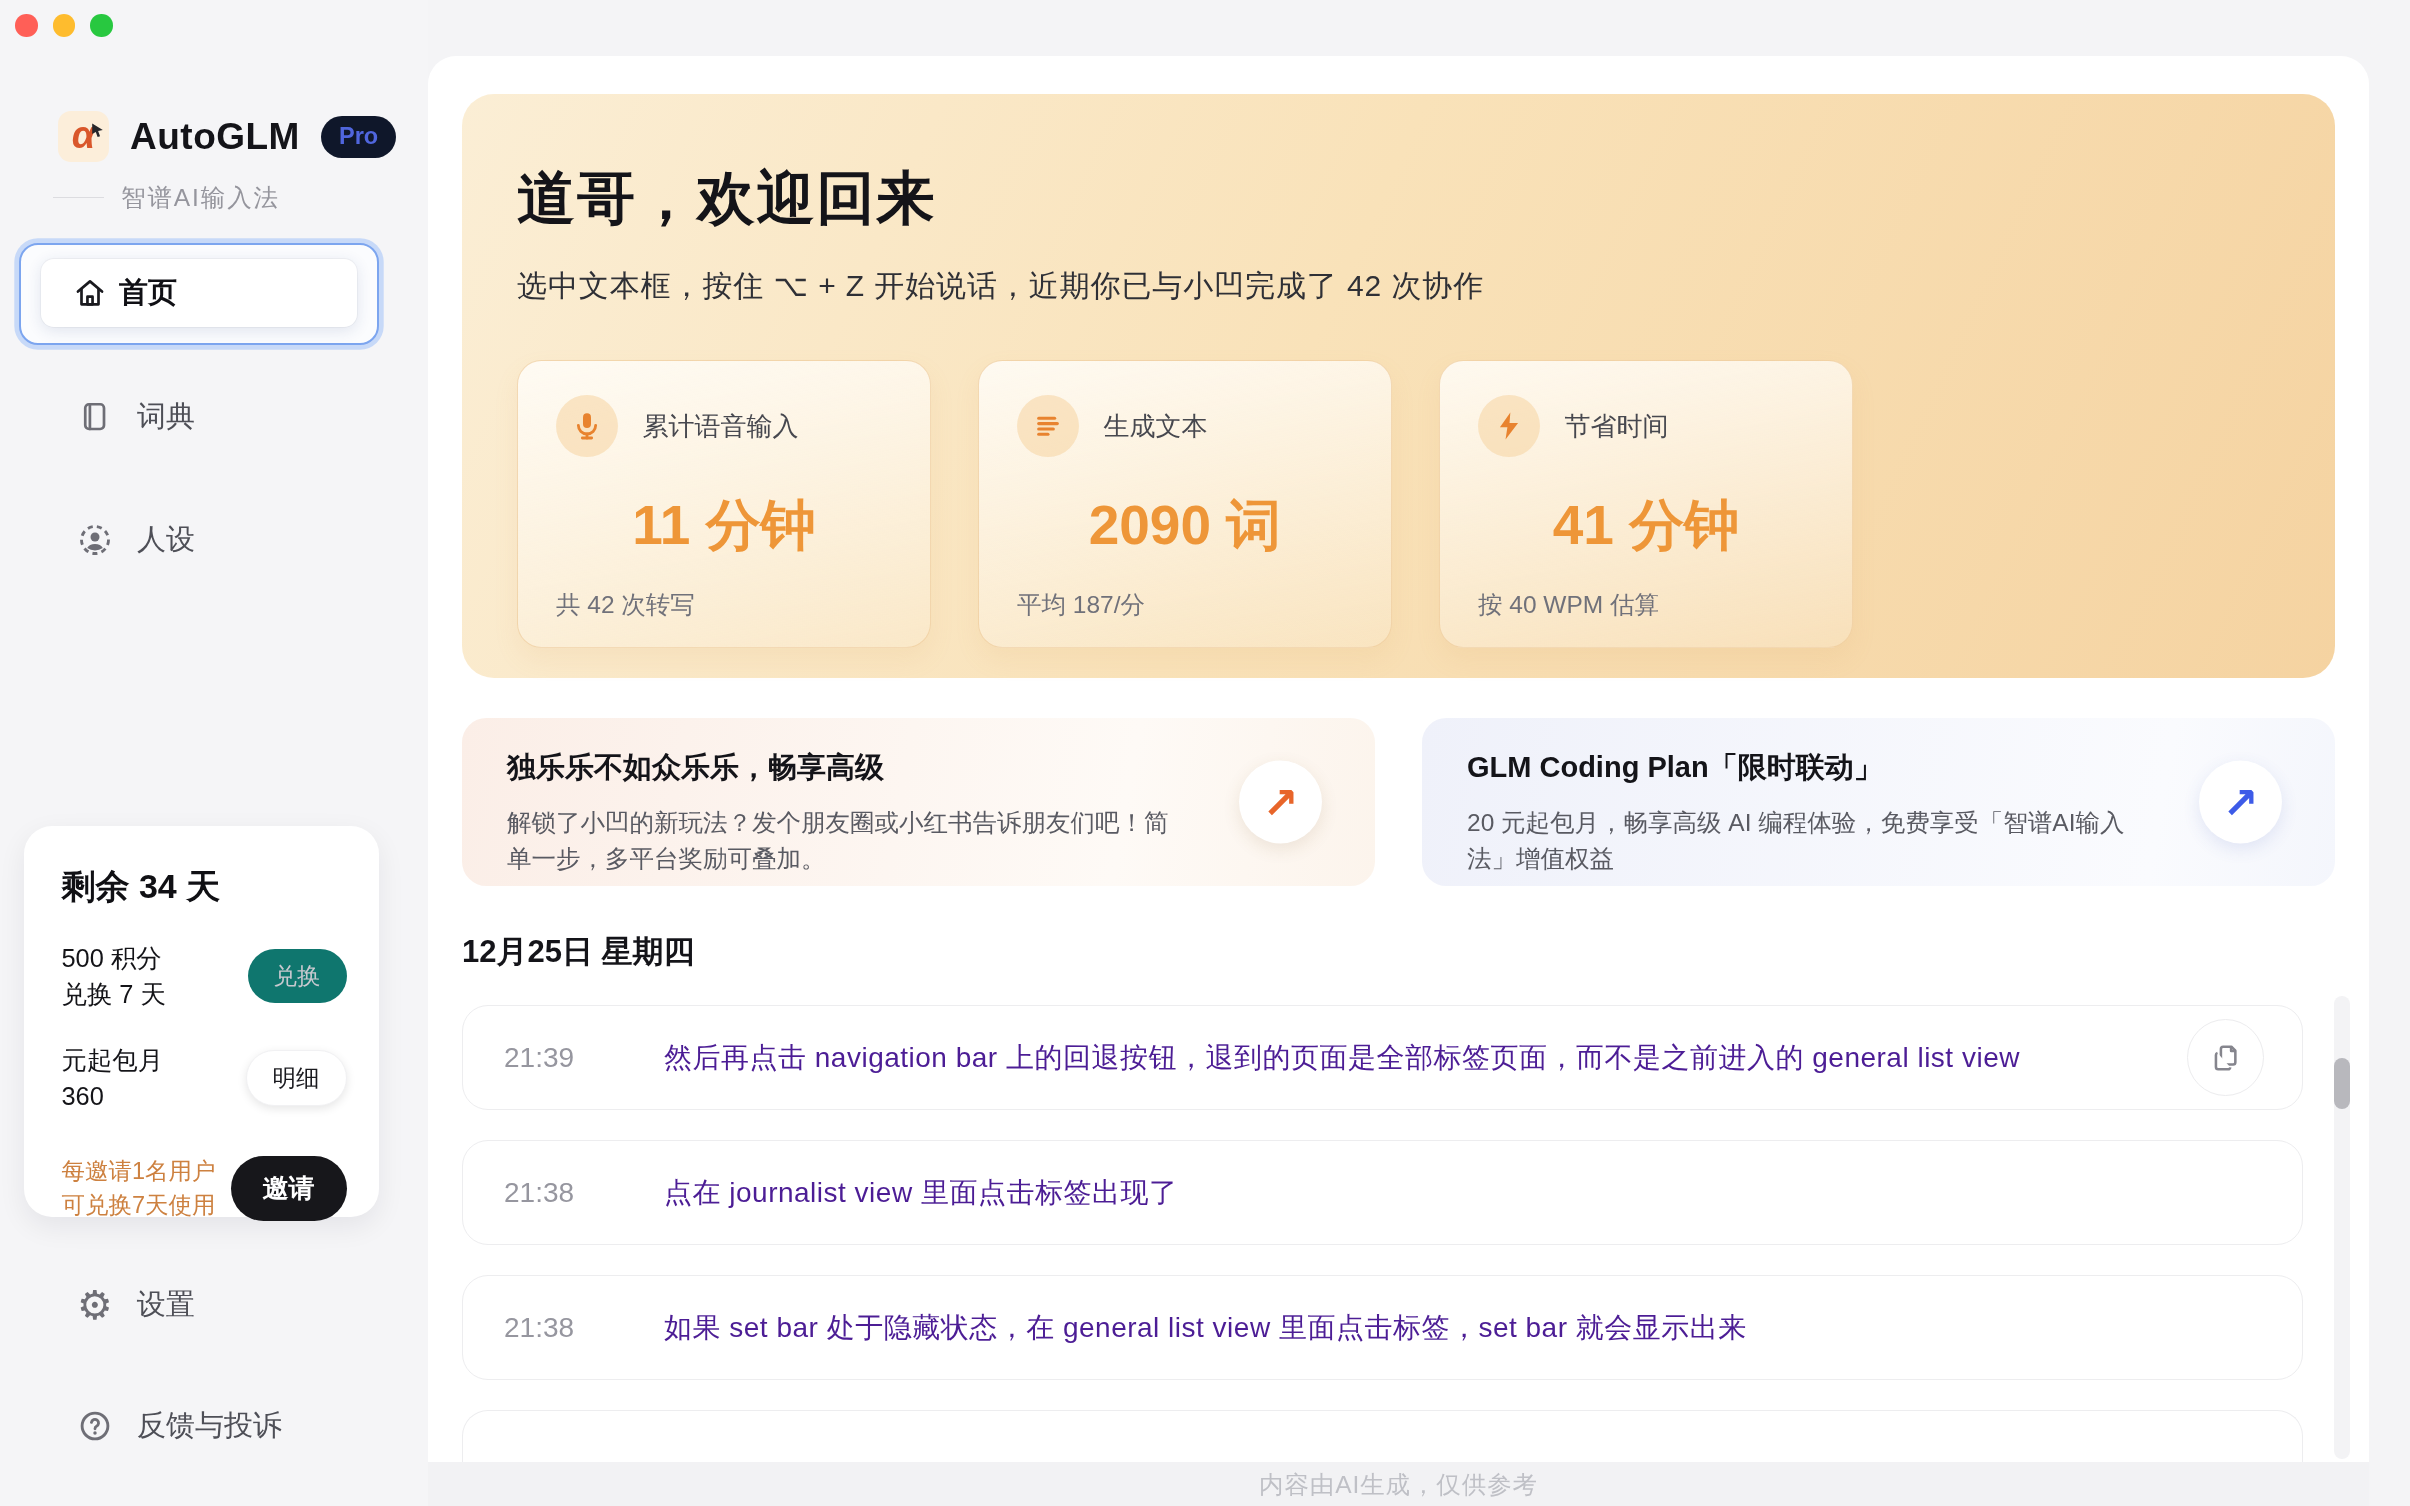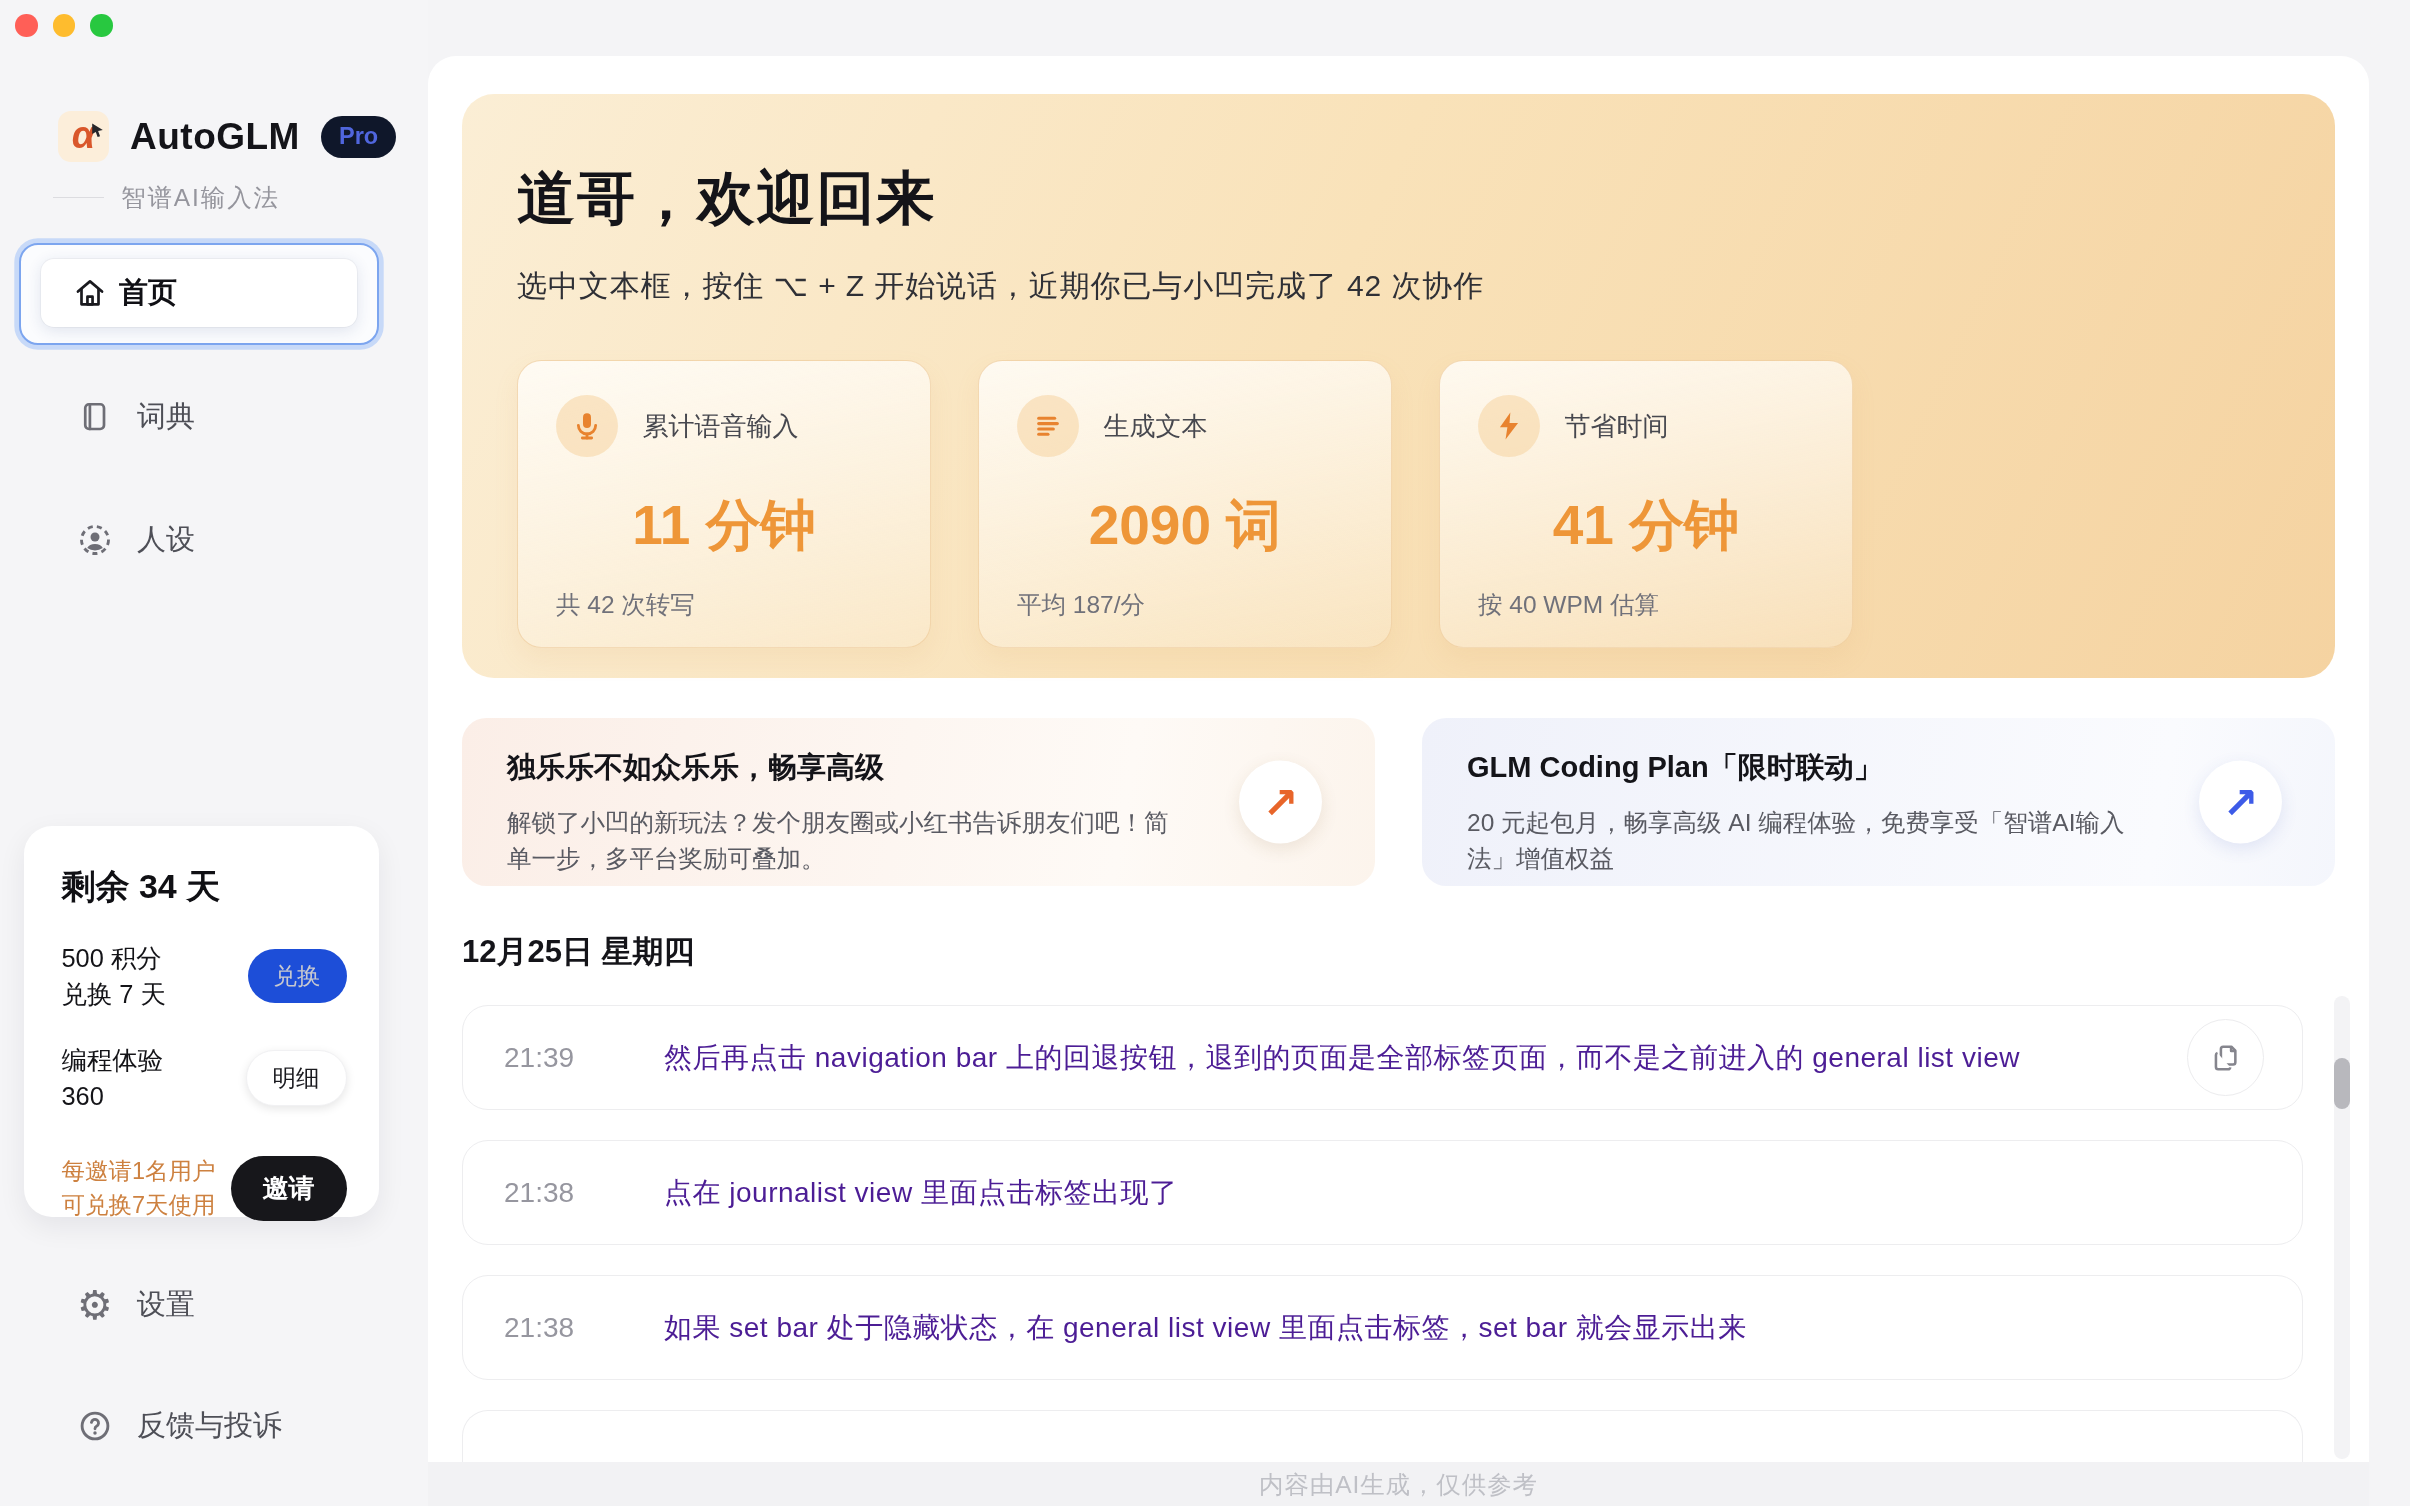--- a/index.html
+++ b/index.html
@@ -43,21 +43,21 @@
   .snav-settings { top:1274px; } .snav-feedback { top:1395px; }
   .gear-glyph { font-size:40px; color:#6E6E76; line-height:1; }
 
   .credits { position:absolute; left:23.5px; top:826px; width:355px; height:391px; box-sizing:border-box;
     background:#fff; border-radius:28px; box-shadow:0 9.4px 28px rgba(20,20,40,0.07);
     padding:38px 32px 0 38px; }
   .credits-title { font-size:34px; font-weight:800; color:#101014; }
   .cred-row { display:flex; justify-content:space-between; align-items:center; margin-top:30px; }
   .cred-lines { font-size:25.4px; line-height:1.42; color:#141418; }
   .pill { border-radius:941px; font-size:23.5px; padding:11.3px 26px; cursor:pointer; border:none; white-space:nowrap; }
-  .pill-disabled { background:#1d4ed8; color:#C8C9CF; }
+  .pill-disabled { background:#0f766e; color:#C8C9CF; }
   .pill-light { background:#fff; color:#1A1A1F; box-shadow:0 2.8px 9.4px rgba(0,0,0,0.10); border:0.9px solid #F1F1F3; }
   .pill-dark { background:#17171B; color:#fff; font-weight:700; font-size:26px; padding:15px 32px; }
   .invite-row { display:flex; justify-content:space-between; align-items:center; margin-top:40px; }
   .invite-text { font-size:23.5px; color:#CD8140; line-height:1.45; }
 
   
   .main { position:absolute; left:428px; top:56px; width:1941px; height:1450px; background:#fff;
     border-radius:28px 28px 0 0; overflow:hidden; }
 
   .hero { margin:38px 34px 0; height:584px; border-radius:32px; padding:66px 55px; box-sizing:border-box;
@@ -174,21 +174,21 @@
       <div class="credits-title">剩余 34 天</div>
       <div class="cred-row">
         <div class="cred-lines">
           <div>500 积分</div>
           <div>兑换 7 天</div>
         </div>
         <button class="pill pill-disabled">兑换</button>
       </div>
       <div class="cred-row">
         <div class="cred-lines">
-          <div>编程体验</div>
+          <div>元起包月</div>
           <div>360</div>
         </div>
         <button class="pill pill-light">明细</button>
       </div>
       <div class="invite-row">
         <div class="invite-text">
           <div>每邀请1名用户</div>
           <div>可兑换7天使用</div>
         </div>
         <button class="pill pill-dark">邀请</button>

